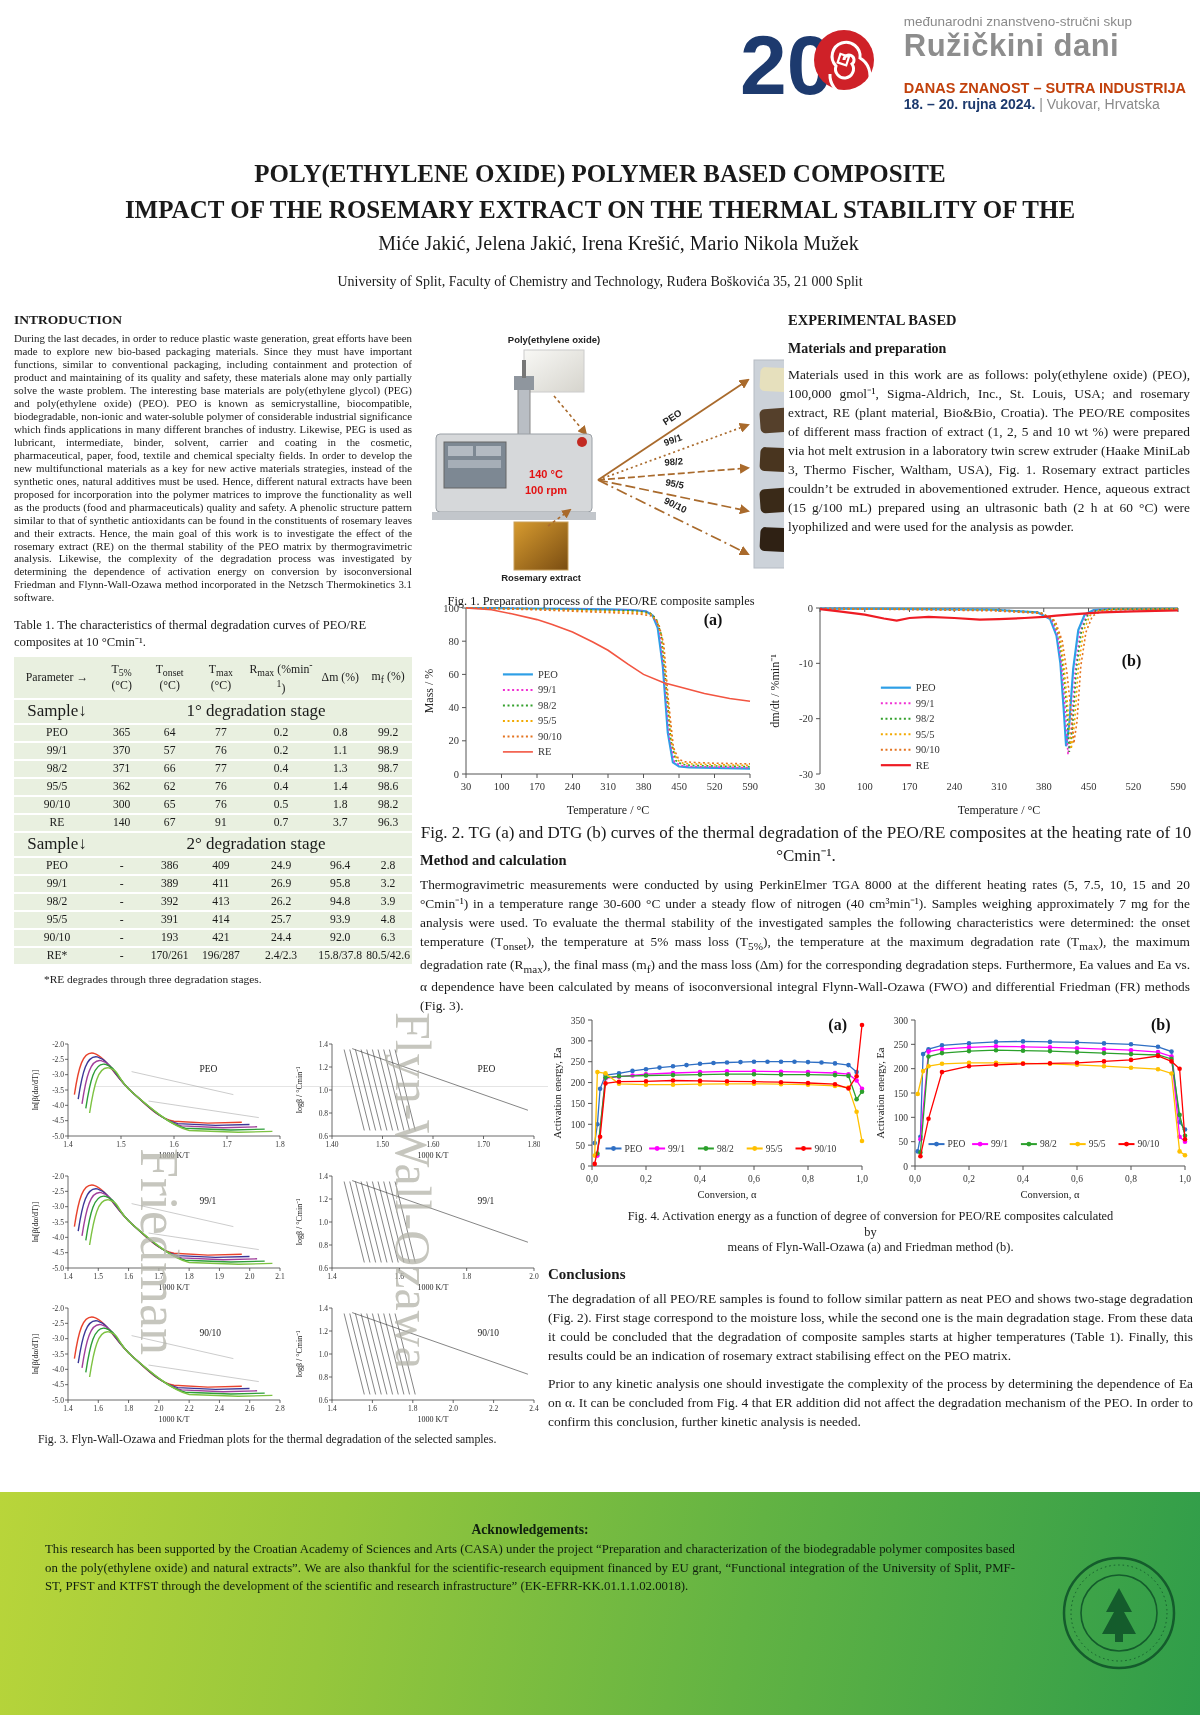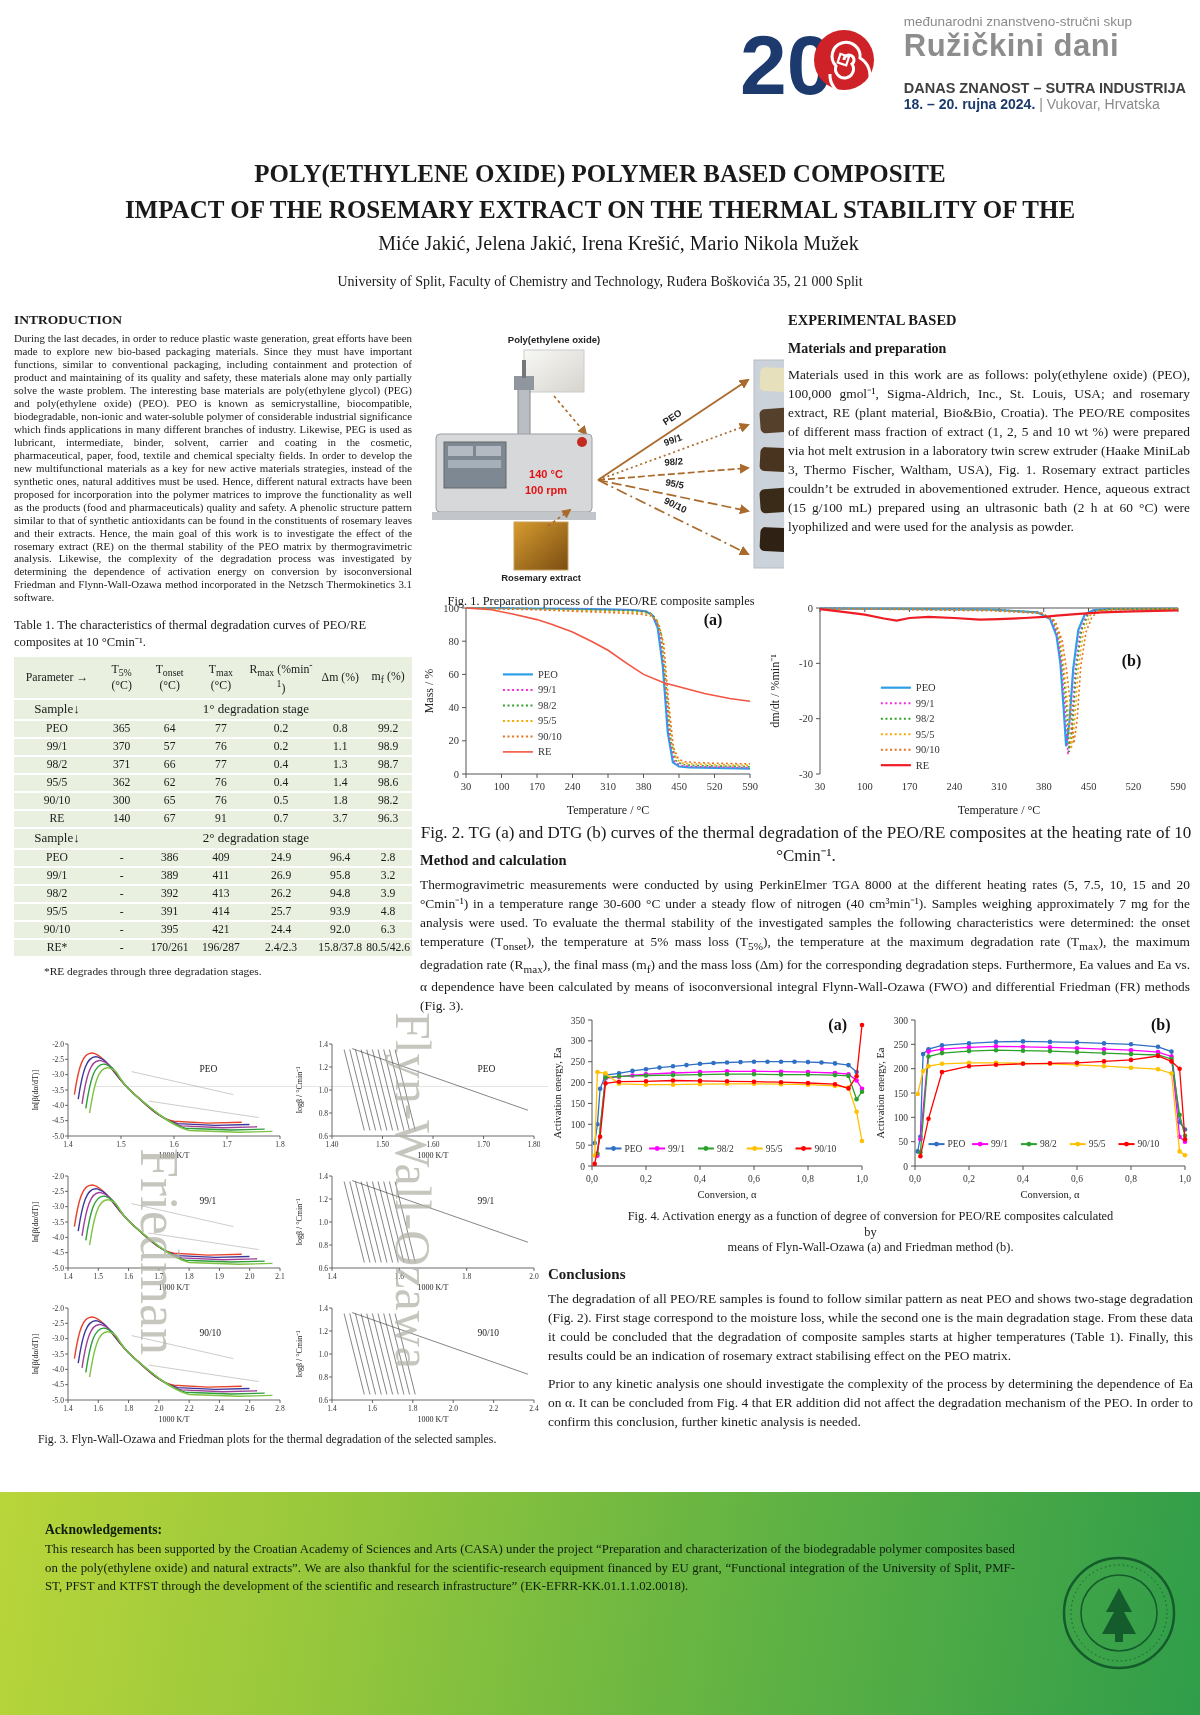--- a/index.html
+++ b/index.html
@@ -9,41 +9,41 @@
   
   header{position:absolute;top:0;left:0;width:100%;height:142px;}
   .ktf{position:absolute;left:10px;top:8px;}
   .ktf-uni{font-family:"Liberation Sans",sans-serif;color:#2e3a8c;font-size:19px;letter-spacing:2px;margin-top:4px;}
   .ktf-fac{font-family:"Liberation Sans",sans-serif;color:#2e3a8c;font-size:20px;font-weight:bold;letter-spacing:1px;margin-top:2px;}
   .conf{position:absolute;right:14px;top:14px;display:flex;align-items:center;gap:8px;}
   .conf20text{font-family:"Liberation Sans",sans-serif;font-weight:bold;fill:#1d3a6e;font-size:84px;}
   .conf-txt{display:flex;flex-direction:column;line-height:1.12;}
   .conf-tag{font-family:"Liberation Sans",sans-serif;color:#8a8a8a;font-size:13.5px;}
   .conf-name{font-family:"Liberation Sans",sans-serif;color:#8d8d8d;font-size:31px;font-weight:bold;letter-spacing:0.5px;}
-  .conf-motto{font-family:"Liberation Sans",sans-serif;color:#404040;font-size:14.5px;font-weight:bold;margin-top:16px;}
+  .conf-motto{font-family:"Liberation Sans",sans-serif;color:#c2410c;font-size:14.5px;font-weight:bold;margin-top:16px;}
   .conf-date{font-family:"Liberation Sans",sans-serif;font-size:14px;margin-top:1px;}
   .conf-date .d{color:#1d3a6e;font-weight:bold;}
   .conf-date .l{color:#8a8a8a;}
 
   
   .titleblock{position:absolute;top:156px;left:0;width:100%;text-align:center;}
   .title-line{font-size:25px;font-weight:bold;line-height:1.42;}
   .authors{font-size:20px;margin-top:5px;padding-left:37px;}
   .affiliation{font-size:14px;margin-top:19px;}
 
   
   .col-intro{position:absolute;left:14px;top:312px;width:398px;}
   .sec-head{font-size:13.5px;font-weight:bold;margin-bottom:4px;}
   .body-sm{font-size:10.9px;line-height:1.19;text-align:justify;}
   .tbl-caption{font-size:12.6px;margin-top:14px;margin-bottom:5px;}
   table.t1{border-collapse:separate;border-spacing:0 2px;width:100%;}
   .t1 th,.t1 td{background:#e9f0e0;font-size:11.6px;padding:1.5px 2px;text-align:center;font-weight:normal;}
   .t1 th{font-size:11.8px;}
   .t1 .c0{width:86px;}
-  .t1 tr.stage td{font-size:13px;}
+  .t1 tr.stage td{font-size:17px;}
   .footnote{font-size:11.4px;margin-top:7px;margin-left:30px;}
 
   .fig1wrap{position:absolute;left:418px;top:330px;width:366px;}
   .fig1-caption{text-align:center;font-size:12.4px;margin-top:6px;}
   .fig1-label{font-family:"Liberation Sans",sans-serif;font-size:9.5px;font-weight:bold;fill:#222;}
   .fig1-red{font-family:"Liberation Sans",sans-serif;font-size:11px;font-weight:bold;fill:#e31212;}
   .fig1-arrlab{font-family:"Liberation Sans",sans-serif;font-size:9.5px;font-weight:bold;fill:#222;}
 
   .col-exp{position:absolute;left:788px;top:312px;width:402px;}
   .exp-head{font-size:14.5px;font-weight:bold;}
@@ -73,21 +73,21 @@
   .rb{position:absolute;left:548px;top:1014px;width:645px;background:#fff;z-index:2;}
   .fig4charts{display:flex;gap:1px;}
   .fig4-caption{text-align:center;font-size:12.4px;line-height:1.25;margin-top:5px;}
   .conc-head{font-size:15px;font-weight:bold;margin-top:10px;margin-bottom:6px;}
   .conc p{margin:0 0 9px 0;}
 
   
   footer{position:absolute;left:0;top:1492px;width:1200px;height:223px;
     background:linear-gradient(100deg,#b9d53a 0%,#96c73c 28%,#62b343 62%,#2f9d4a 100%);}
   .ack{padding:30px 185px 0 45px;color:#0f1f0e;}
-  .ack-h{font-size:13.6px;font-weight:bold;display:block;margin-bottom:2px;}
+  .ack-h{font-size:13.6px;font-weight:bold;display:block;margin-bottom:2px;text-align:center;}
   .ack-t{font-size:12.8px;line-height:1.45;text-align:justify;display:block;}
   .seal{position:absolute;right:22px;top:62px;}
 
   
   .tick{font:10.5px "Liberation Serif",serif;fill:#333;}
   .tick2{font:9.5px "Liberation Serif",serif;fill:#333;}
   .tick3{font:7.5px "Liberation Serif",serif;fill:#333;}
   .axlabel{font:12px "Liberation Serif",serif;fill:#222;}
   .axlabel2{font:10.5px "Liberation Serif",serif;fill:#222;}
   .axl3{font:8px "Liberation Serif",serif;fill:#222;}
@@ -239,21 +239,21 @@
             <td>-</td>
             <td>391</td>
             <td>414</td>
             <td>25.7</td>
             <td>93.9</td>
             <td>4.8</td>
           </tr>
           <tr>
             <td class="c0">90/10</td>
             <td>-</td>
-            <td>395</td>
+            <td>193</td>
             <td>421</td>
             <td>24.4</td>
             <td>92.0</td>
             <td>6.3</td>
           </tr>
           <tr>
             <td class="c0">RE*</td>
             <td>-</td>
             <td>170/261</td>
             <td>196/287</td>

